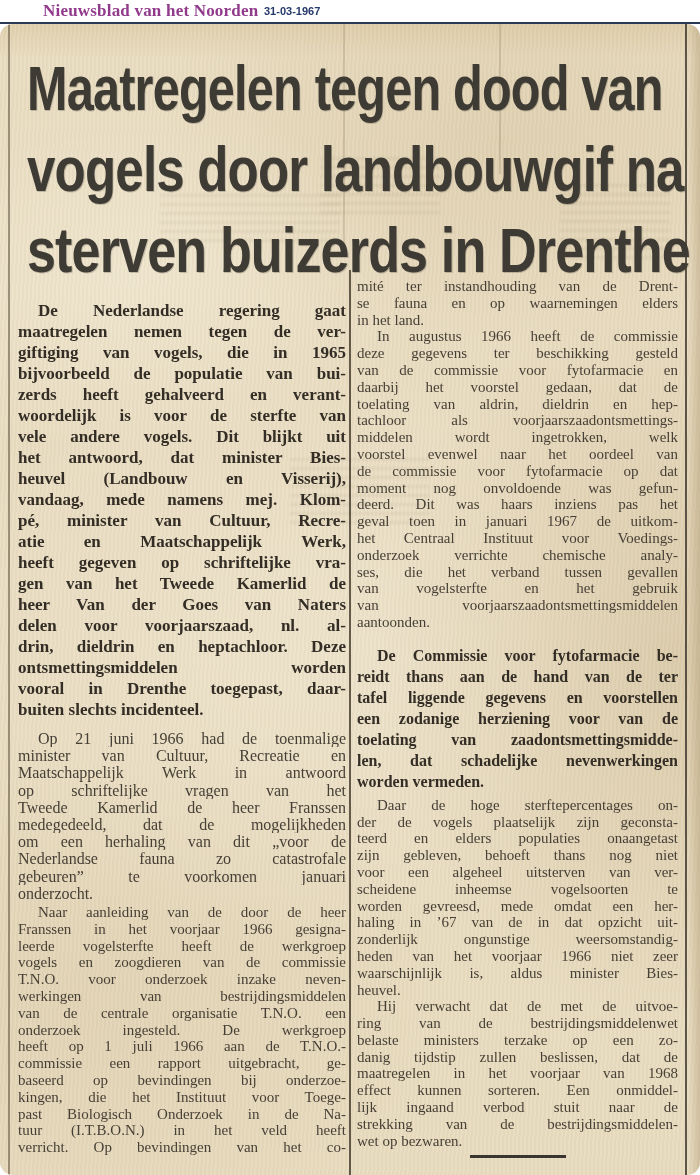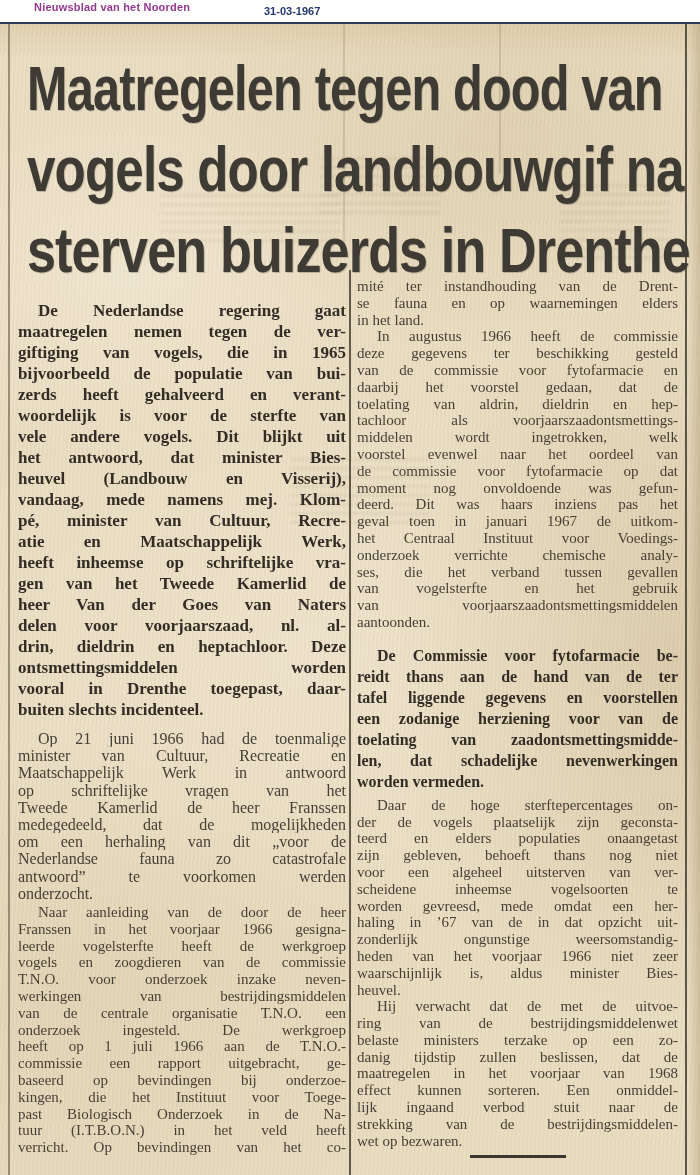--- a/index.html
+++ b/index.html
@@ -1,40 +1,40 @@
 <!DOCTYPE html>
 <html><head>
 <meta charset="utf-8">
 <style>
   html,body{margin:0;padding:0;}
   body{width:700px;height:1175px;position:relative;background:#ffffff;overflow:hidden;
        font-family:"Liberation Serif", serif;}
 
   
   .masthead{position:absolute;top:0;left:0;width:700px;height:22px;background:#ffffff;}
-  .masthead-title{position:absolute;left:34px;top:1px;
-       font-family:Liberation Sans, sans-serif;font-weight:bold;font-size:11px;
+  .masthead-title{position:absolute;left:43px;top:1px;
+       font-family:Liberation Serif, serif;font-weight:bold;font-size:17px;
        letter-spacing:.2px;color:#913a8c;white-space:nowrap;}
   .masthead-date{position:absolute;left:264px;top:5px;
        font-family:"Liberation Sans",sans-serif;font-weight:bold;font-size:11px;
        color:#26396b;white-space:nowrap;}
   .masthead-rule{position:absolute;top:22px;left:0;width:700px;height:2px;background:#2b3a55;}
 
   
   .clipping{position:absolute;top:24px;left:0;width:700px;height:1151px;
        background-color:#e8dcc0;
        background-image:
          repeating-linear-gradient(93deg, rgba(120,95,60,.035) 0 2px, rgba(255,255,255,.035) 2px 4px),
          radial-gradient(420px 260px at 18% 22%, rgba(255,250,235,.30), transparent 70%),
          radial-gradient(500px 300px at 72% 10%, rgba(200,178,135,.28), transparent 70%),
          radial-gradient(600px 420px at 45% 55%, rgba(255,250,238,.22), transparent 70%),
          radial-gradient(420px 520px at 96% 55%, rgba(186,162,118,.30), transparent 70%),
          radial-gradient(520px 380px at 12% 85%, rgba(200,180,140,.20), transparent 70%),
          linear-gradient(180deg,#e0d1ae 0%,#e9ddc2 3%,#e8dcc0 100%);
-       overflow:hidden;}
+       overflow:hidden;border-radius:13px;}
 
   .border-left{position:absolute;left:8px;top:0;bottom:0;width:2px;background:rgba(90,78,56,.55);}
   .border-right{position:absolute;left:685px;top:0;bottom:0;width:2px;background:rgba(58,52,42,.8);}
   .edge-right-shade{position:absolute;right:0;top:0;bottom:0;width:12px;
        background:linear-gradient(90deg, rgba(170,148,108,0), rgba(166,144,104,.38));}
   .ghost-rule{position:absolute;width:2px;background:rgba(92,76,50,.17);}
   .ghost-rule.g1{left:343px;top:0;height:225px;}
   .ghost-rule.g2{left:499px;top:0;height:150px;}
   .smudge{position:absolute;opacity:.07;filter:blur(1px);
        background:repeating-linear-gradient(0deg,#6b5a3f 0 3px,transparent 3px 9px);}
@@ -102,39 +102,39 @@
         <div class="line">giftiging van vogels, die in 1965</div>
         <div class="line">bijvoorbeeld de populatie van bui-</div>
         <div class="line">zerds heeft gehalveerd en verant-</div>
         <div class="line">woordelijk is voor de sterfte van</div>
         <div class="line">vele andere vogels. Dit blijkt uit</div>
         <div class="line">het antwoord, dat minister Bies-</div>
         <div class="line">heuvel (Landbouw en Visserij),</div>
         <div class="line">vandaag, mede namens mej. Klom-</div>
         <div class="line">pé, minister van Cultuur, Recre-</div>
         <div class="line">atie en Maatschappelijk Werk,</div>
-        <div class="line">heeft inheemse op schriftelijke vra-</div>
+        <div class="line">heeft gegeven op schriftelijke vra-</div>
         <div class="line">gen van het Tweede Kamerlid de</div>
         <div class="line">heer Van der Goes van Naters</div>
         <div class="line">delen voor voorjaarszaad, nl. al-</div>
         <div class="line">drin, dieldrin en heptachloor. Deze</div>
         <div class="line">ontsmettingsmiddelen worden</div>
         <div class="line">vooral in Drenthe toegepast, daar-</div>
         <div class="line end">buiten slechts incidenteel.</div>
       </div>
       <div class="para regular">
         <div class="line first">Op 21 juni 1966 had de toenmalige</div>
         <div class="line">minister van Cultuur, Recreatie en</div>
         <div class="line">Maatschappelijk Werk in antwoord</div>
         <div class="line">op schriftelijke vragen van het</div>
         <div class="line">Tweede Kamerlid de heer Franssen</div>
         <div class="line">medegedeeld, dat de mogelijkheden</div>
         <div class="line">om een herhaling van dit „voor de</div>
         <div class="line">Nederlandse fauna zo catastrofale</div>
-        <div class="line">antwoord” te voorkomen werden</div>
+        <div class="line">gebeuren” te voorkomen januari</div>
         <div class="line end">onderzocht.</div>
       </div>
       <div class="para small">
         <div class="line first">Naar aanleiding van de door de heer</div>
         <div class="line">Franssen in het voorjaar 1966 gesigna-</div>
         <div class="line">leerde vogelsterfte heeft de werkgroep</div>
         <div class="line">vogels en zoogdieren van de commissie</div>
         <div class="line">T.N.O. voor onderzoek inzake neven-</div>
         <div class="line">werkingen van bestrijdingsmiddelen</div>
         <div class="line">van de centrale organisatie T.N.O. een</div>

